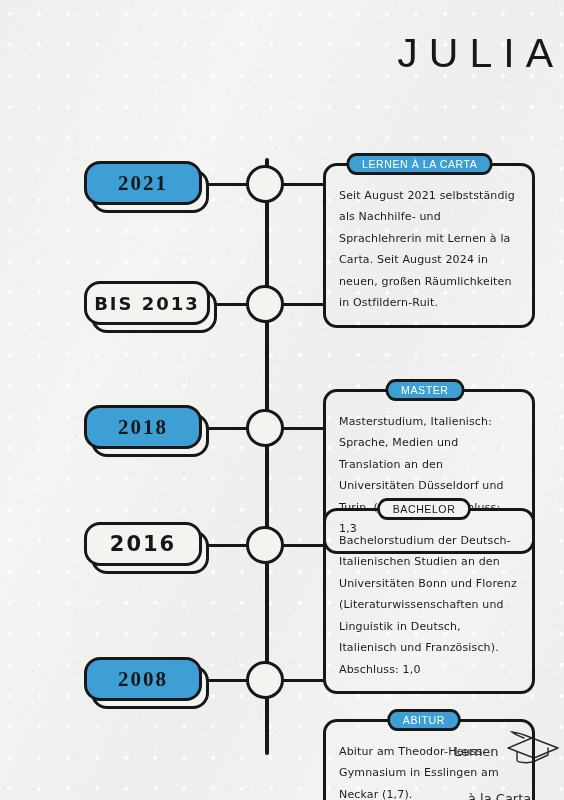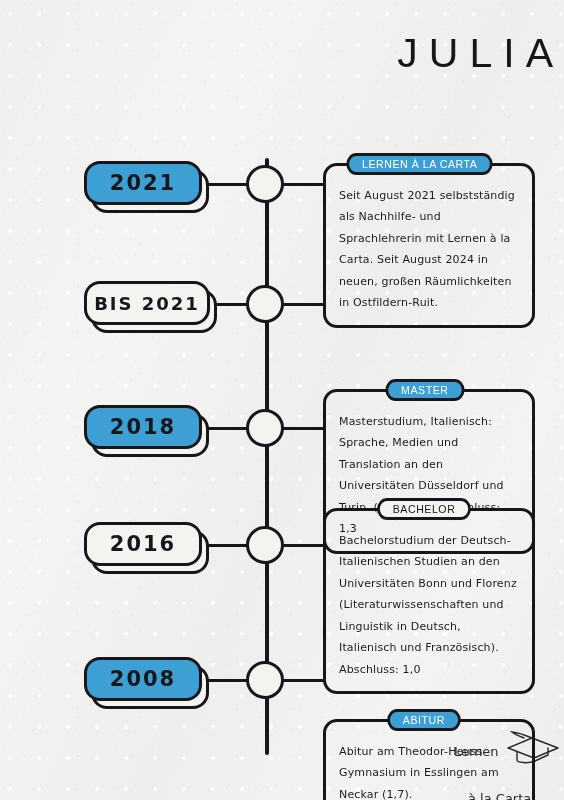--- a/index.html
+++ b/index.html
@@ -129,21 +129,21 @@
     display: flex;
     align-items: center;
     justify-content: center;
     font-family: "DejaVu Sans", sans-serif;
     font-size: 21px;
     font-weight: 700;
     letter-spacing: 2px;
     color: #17171a;
     z-index: 2;
   }
-  .year-pill.blue { background: #3d9fd4; }
+  .year-pill.blue { background: #3d9fd4; font-family: Liberation Serif, serif; }
   .year-pill.cream { background: #f4f3ef; }
   .year-pill.wide { width: 126px; font-size: 18px; }
   .year-shadow.wide { width: 126px; }
 
   
   .card {
     position: absolute;
     left: 323px;
     box-sizing: border-box;
     width: 212px;
@@ -232,21 +232,21 @@
     <div class="card-header blue" style="left:14px;">LERNEN À LA CARTA</div>
     <div class="card-body">Seit August 2021 selbstständig als Nachhilfe- und Sprachlehrerin mit Lernen à la Carta. Seit August 2024 in neuen, großen Räumlichkeiten in Ostfildern-Ruit.</div>
   </div>
 
   <div class="row" style="top:304px;">
     <div class="conn-left" style="left:212px;width:38px;"></div>
     <div class="conn-right"></div>
     <div class="node"></div>
     <div class="year-wrap" style="left:84px;">
       <div class="year-shadow wide"></div>
-      <div class="year-pill cream wide">BIS 2021</div>
+      <div class="year-pill cream wide">BIS 2013</div>
     </div>
   </div>
 
   <div class="row" style="top:428px;">
     <div class="conn-left"></div>
     <div class="conn-right"></div>
     <div class="node"></div>
     <div class="year-wrap">
       <div class="year-shadow"></div>
       <div class="year-pill blue">2018</div>

